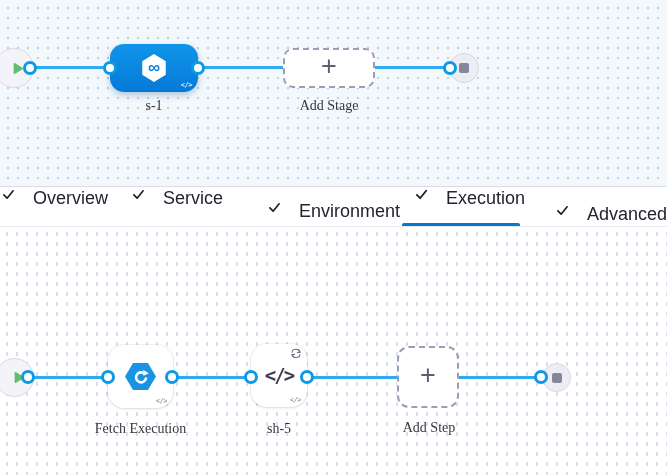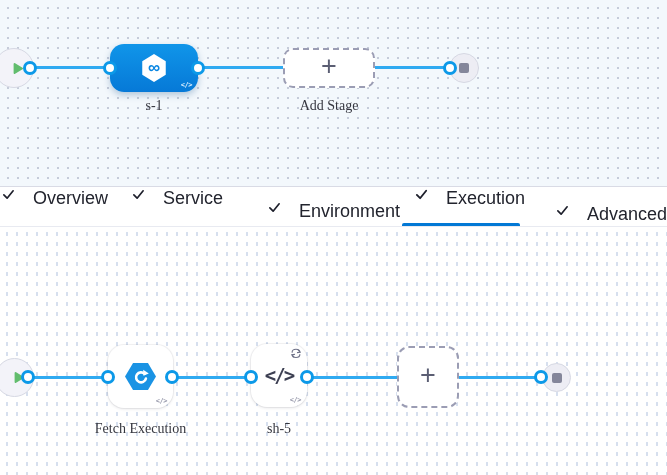--- a/index.html
+++ b/index.html
@@ -159,20 +159,21 @@
       <span class="code-glyph">&lt;/&gt;</span>
       <span class="mini-code gray">&lt;/&gt;</span>
     </div>
     <div class="port" style="left:244px;top:143px;"></div>
     <div class="port" style="left:300px;top:143px;"></div>
     <div class="node-label" style="left:251px;top:193px;width:56px;">sh-5</div>
 
     <div class="add-box square" style="left:397px;top:119px;">
       <span class="plus">+</span>
     </div>
+    <div class="node-label" style="left:386px;top:192px;width:86px;">Add Step</div>
 
     <div class="circle-node" style="left:542px;top:136px;width:29px;height:29px;background:#ededf4;">
       <span class="stop-sq"></span>
     </div>
     <div class="port" style="left:534px;top:143px;"></div>
   </div>
 
 </div>
 
 </body></html>

